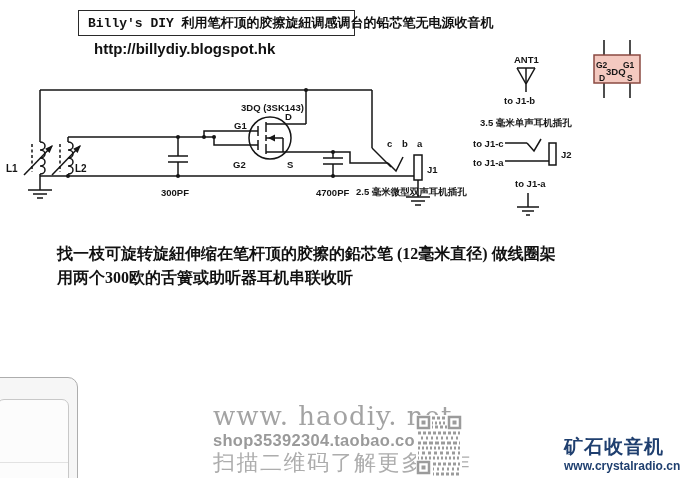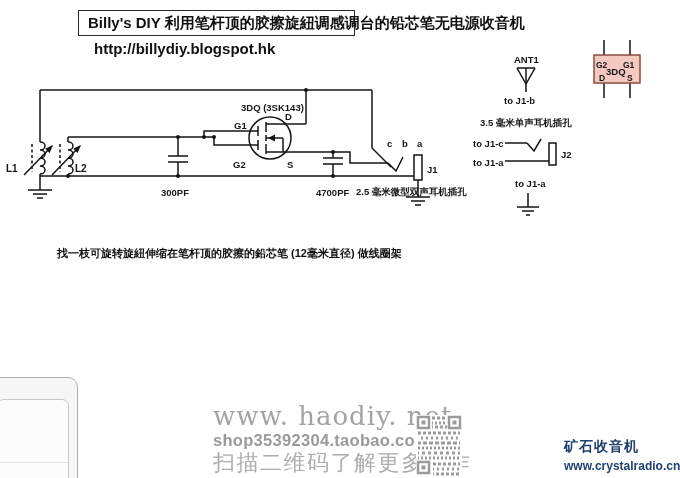--- a/index.html
+++ b/index.html
@@ -2,49 +2,49 @@
 <html><head>
 <meta charset="utf-8">
 <style>
   html,body{margin:0;padding:0;}
   body{font-family:"Liberation Sans",sans-serif;background:#ffffff;}
   .page{position:relative;width:680px;height:478px;background:#ffffff;overflow:hidden;}
 
   
   .title-box{position:absolute;left:78px;top:10px;width:275px;height:24px;
     border:1.5px solid #2a2a2a;display:flex;align-items:center;}
-  .title-box span{padding-left:9px;font-size:15px;font-weight:bold;color:#111;white-space:nowrap;}
+  .title-box span{padding-left:9px;font-size:13px;font-weight:bold;color:#111;white-space:nowrap;font-family:Liberation Mono, monospace;}
   .url{position:absolute;left:94px;top:40px;font-size:15px;font-weight:bold;color:#111;}
 
   
   .schematic{position:absolute;left:0;top:0;}
   .schematic text{font-family:"Liberation Sans",sans-serif;font-weight:bold;fill:#151515;}
   .t10{font-size:10px;} .t9{font-size:9.5px;} .t8{font-size:8.5px;}
 
   
   .instructions{position:absolute;left:57px;top:242px;width:420px;}
-  .instructions div{font-size:11px;font-weight:bold;color:#111;line-height:23.9px;white-space:nowrap;}
+  .instructions div{font-size:16px;font-weight:bold;color:#111;line-height:23.9px;white-space:nowrap;font-family:Liberation Serif, serif;}
 
   
   .overlay-window{position:absolute;left:-12px;top:377px;width:88px;height:110px;
     background:#f6f6f6;border:1px solid #adadad;border-radius:0 10px 0 0;z-index:5;}
   .overlay-inner{position:absolute;left:8px;top:21px;width:70px;height:95px;
     background:#fcfcfc;border:1px solid #c8c8c8;border-radius:7px;}
   .overlay-line{position:absolute;left:0;top:62px;width:100%;border-top:1px solid #e2e2e2;}
 
   
   .wm{position:absolute;left:213px;top:402px;z-index:3;}
   .wm-site{font-family:"DejaVu Serif",serif;font-size:26px;line-height:28px;color:#a3a3a3;letter-spacing:1px;white-space:nowrap;}
   .wm-shop{font-size:16.5px;line-height:20px;font-weight:bold;color:#9a9a9a;letter-spacing:0.3px;white-space:nowrap;}
   .wm-scan{font-size:22px;line-height:26px;color:#adadad;letter-spacing:1.5px;white-space:nowrap;}
   .qr{position:absolute;left:416px;top:415px;z-index:3;}
 
   
   .brand{position:absolute;left:564px;top:434px;width:112px;text-align:left;z-index:3;}
-  .brand-name{font-size:14px;font-weight:900;color:#1f3f6f;letter-spacing:1px;line-height:25px;white-space:nowrap;}
+  .brand-name{font-size:19px;font-weight:900;color:#1f3f6f;letter-spacing:1px;line-height:25px;white-space:nowrap;}
   .brand-url{font-size:12px;font-weight:bold;color:#1f3f6f;line-height:14px;white-space:nowrap;}
 </style>
 </head>
 <body>
 
 <div class="page">
 
   <div class="title-box">
     <span>Billy's DIY 利用笔杆顶的胶擦旋紐调感调台的铅芯笔无电源收音机</span>
   </div>
@@ -177,20 +177,21 @@
     <text class="t9" x="504" y="104">to J1-b</text>
     <text class="t9" x="480" y="126">3.5 毫米单声耳机插孔</text>
     <text class="t9" x="473" y="147">to J1-c</text>
     <text class="t9" x="473" y="166">to J1-a</text>
     <text class="t9" x="561" y="158">J2</text>
     <text class="t9" x="515" y="187">to J1-a</text>
   </svg>
 
   <div class="instructions">
     <div>找一枝可旋转旋紐伸缩在笔杆顶的胶擦的鉛芯笔 (12毫米直径) 做线圈架</div>
+    <div>用两个300欧的舌簧或助听器耳机串联收听</div>
   </div>
 
   <div class="overlay-window">
     <div class="overlay-inner">
       <div class="overlay-line"></div>
     </div>
   </div>
 
   <div class="wm">
     <div class="wm-site">www. haodiy. net</div>

